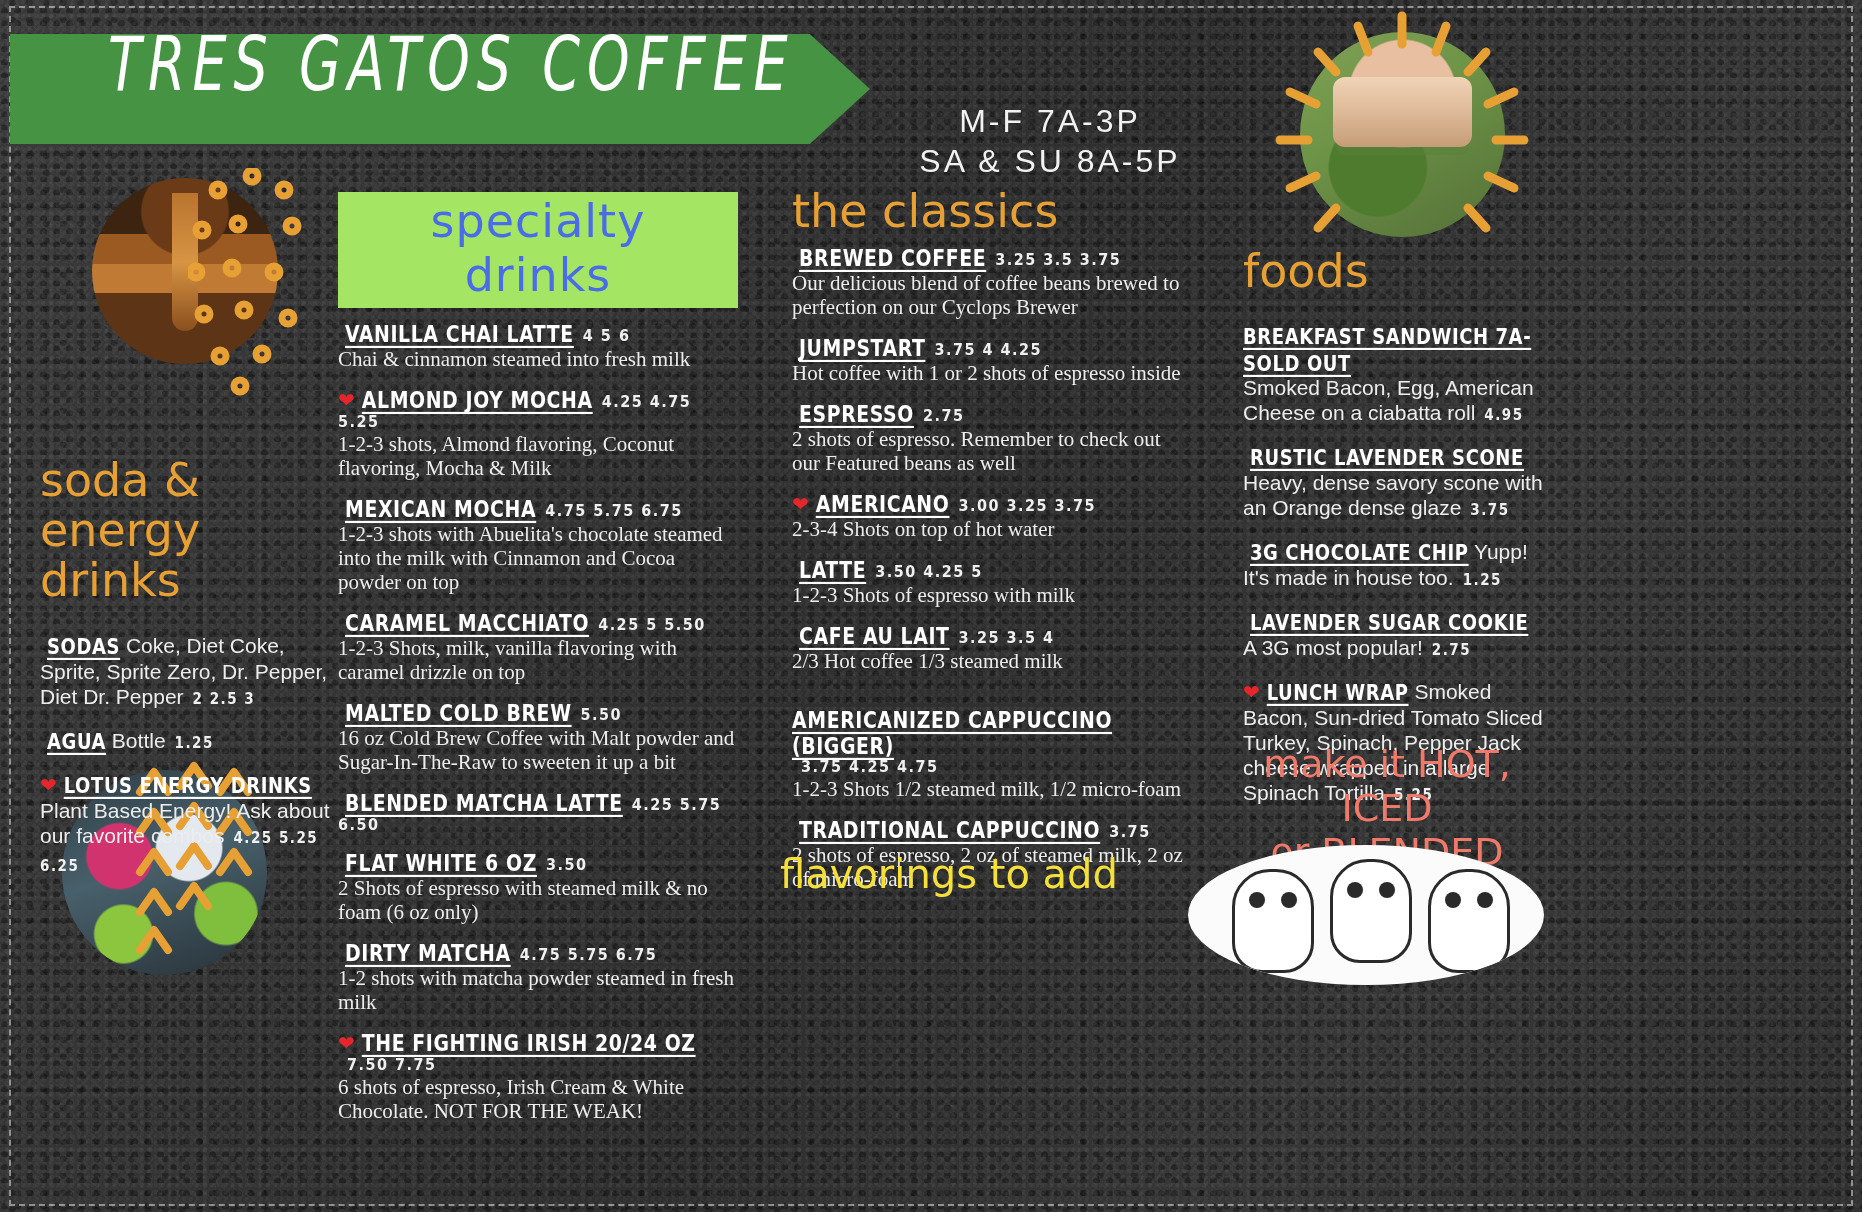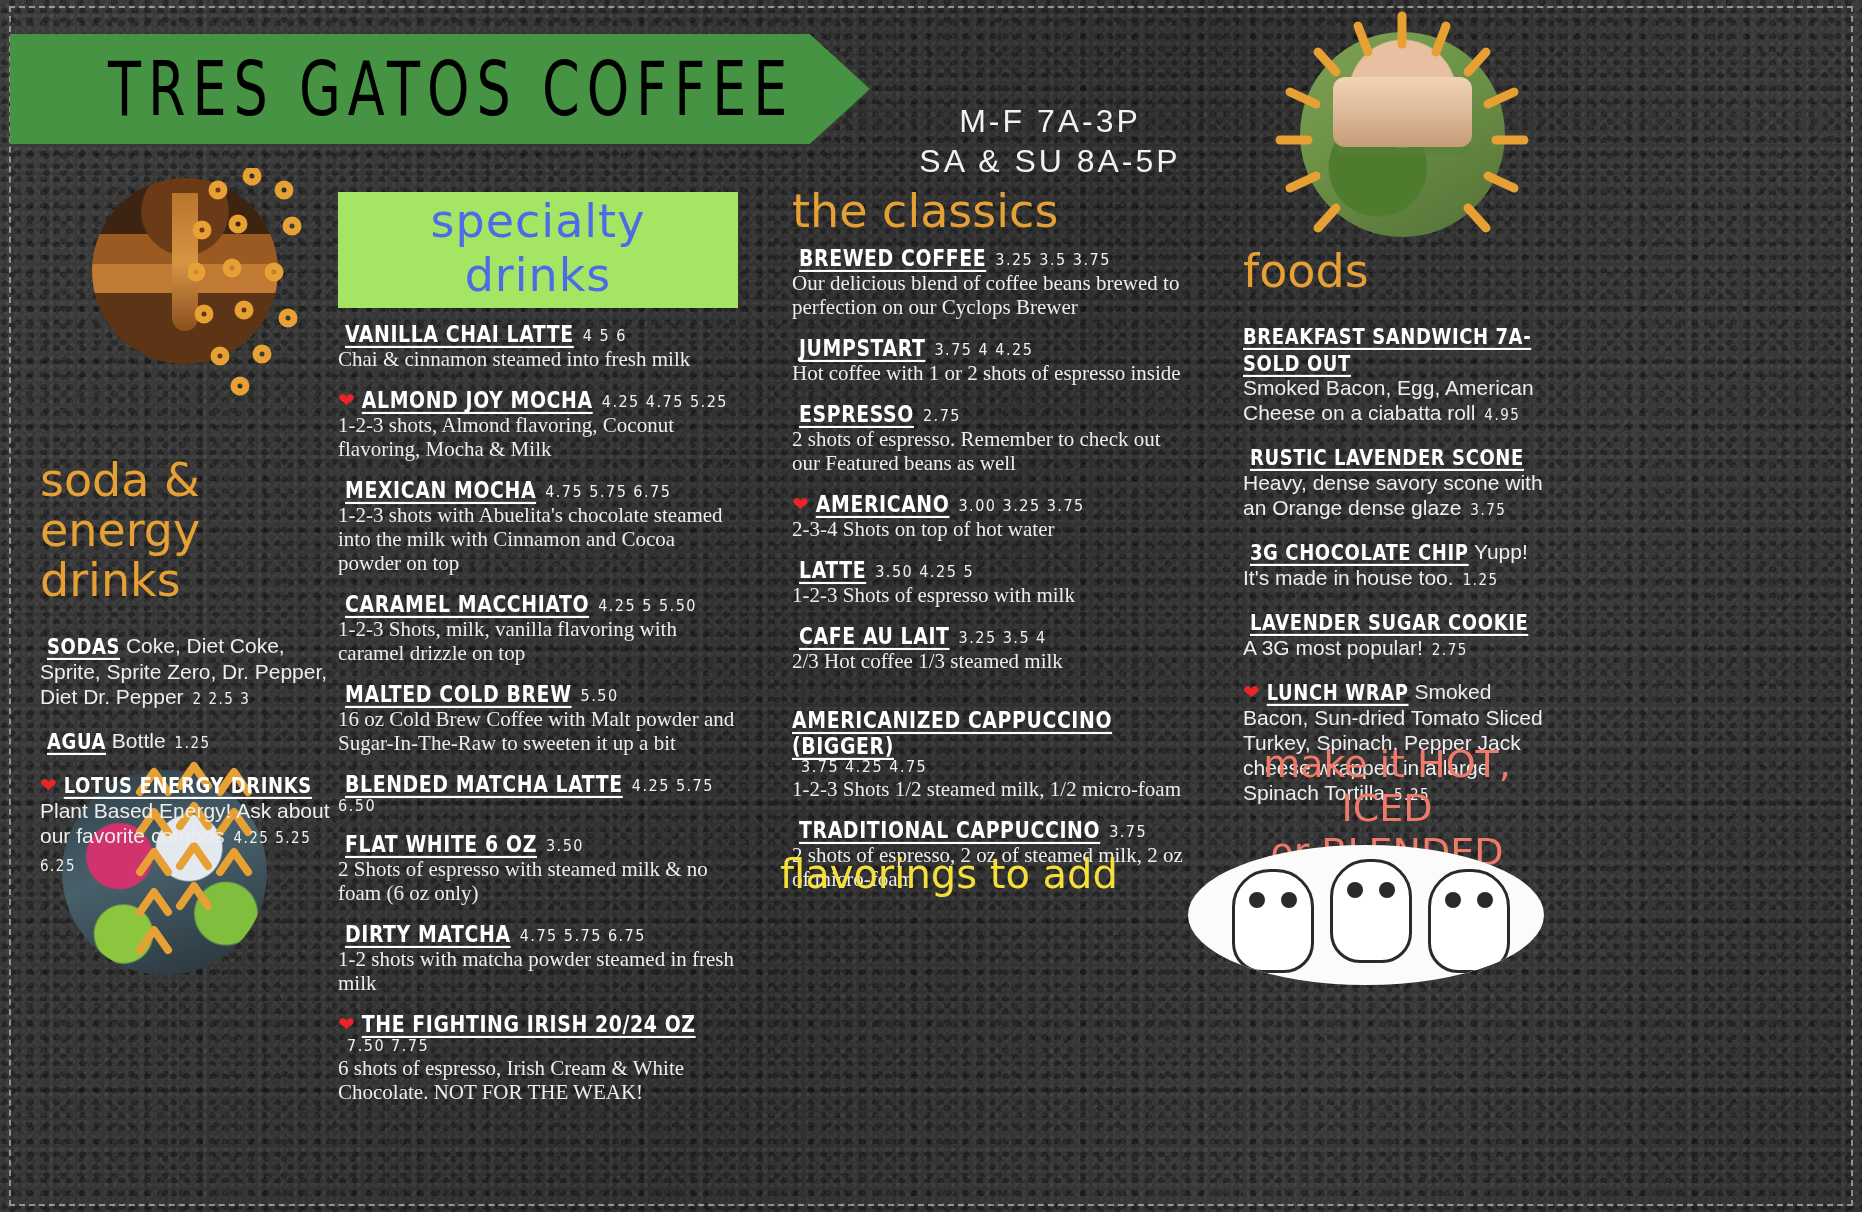--- a/index.html
+++ b/index.html
@@ -25,23 +25,23 @@
                repeating-linear-gradient(-54deg,rgba(0,0,0,.05) 0 1px,transparent 1px 4px);
   }
   .border-dash{
     position:absolute;left:9px;top:6px;right:9px;bottom:6px;
     border:2px dashed rgba(225,225,225,.55);pointer-events:none;
   }
 
   
   .ribbon{
     position:absolute;left:10px;top:34px;width:860px;height:110px;
-    background:#469344;color:#000000;
+    background:#469344;color:#ffffff;
     clip-path:polygon(0 0, 93% 0, 100% 50%, 93% 100%, 0 100%);
-    display:flex;align-items:center;
+    display:flex;font-style:italic;
   }
   .ribbon-title{
     font-family:"DejaVu Sans Condensed","Liberation Sans Narrow","Liberation Sans",sans-serif;
     font-size:60px;letter-spacing:7px;font-weight:400;
     padding-left:98px;transform:scaleY(1.25);
     white-space:nowrap;
   }
   .hours{
     position:absolute;left:880px;top:54px;width:340px;text-align:center;
     color:#f2f2f2;font-family:"Liberation Sans",sans-serif;
@@ -62,21 +62,21 @@
   .iname{
     font-family:"DejaVu Sans Condensed","Liberation Sans Narrow","Liberation Sans",sans-serif;
     color:#ffffff;font-size:21px;font-weight:700;letter-spacing:.6px;
     text-decoration:underline;text-underline-offset:4px;
     text-transform:uppercase;transform:scaleY(1.08);display:inline-block;
   }
   .heart{color:#e8252a;font-size:20px;margin-right:7px;
          text-decoration:none;display:inline-block;}
   .price{
     font-family:"DejaVu Sans Condensed","Liberation Sans Narrow","Liberation Sans",sans-serif;
-    color:#f0f0f0;font-size:16px;margin-left:9px;letter-spacing:1.5px;font-weight:400;
+    color:#f0f0f0;font-size:16px;margin-left:9px;letter-spacing:1.5px;font-weight:700;
   }
   .desc{
     color:#ededed;font-size:21px;line-height:24px;font-weight:300;
     font-family:Liberation Serif, serif;margin-top:1px;
   }
   
   .flowitem{margin-bottom:16px;color:#ededed;font-size:21px;line-height:25px;
     font-weight:300;font-family:"Liberation Sans",sans-serif;}
   .flowitem .iname{font-size:20px;vertical-align:baseline;}
   .flowitem .price{font-size:15px;}

